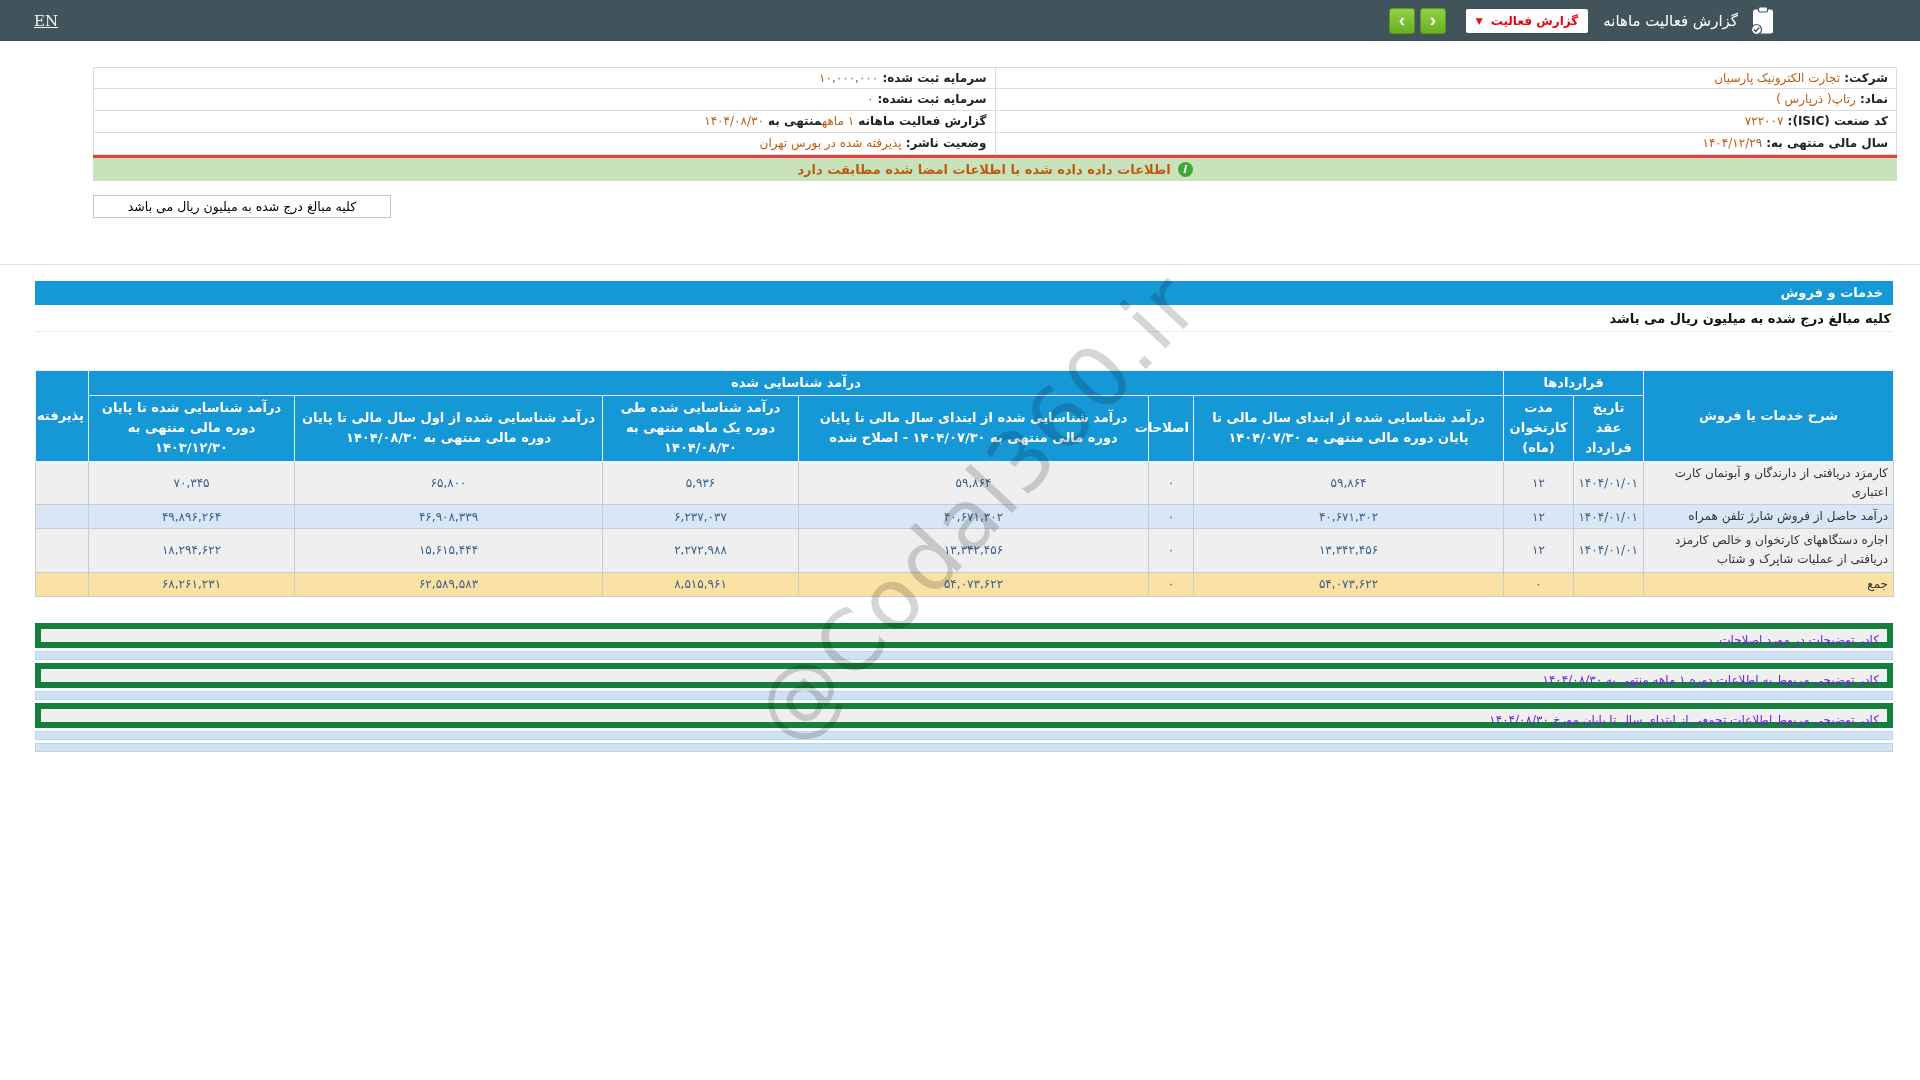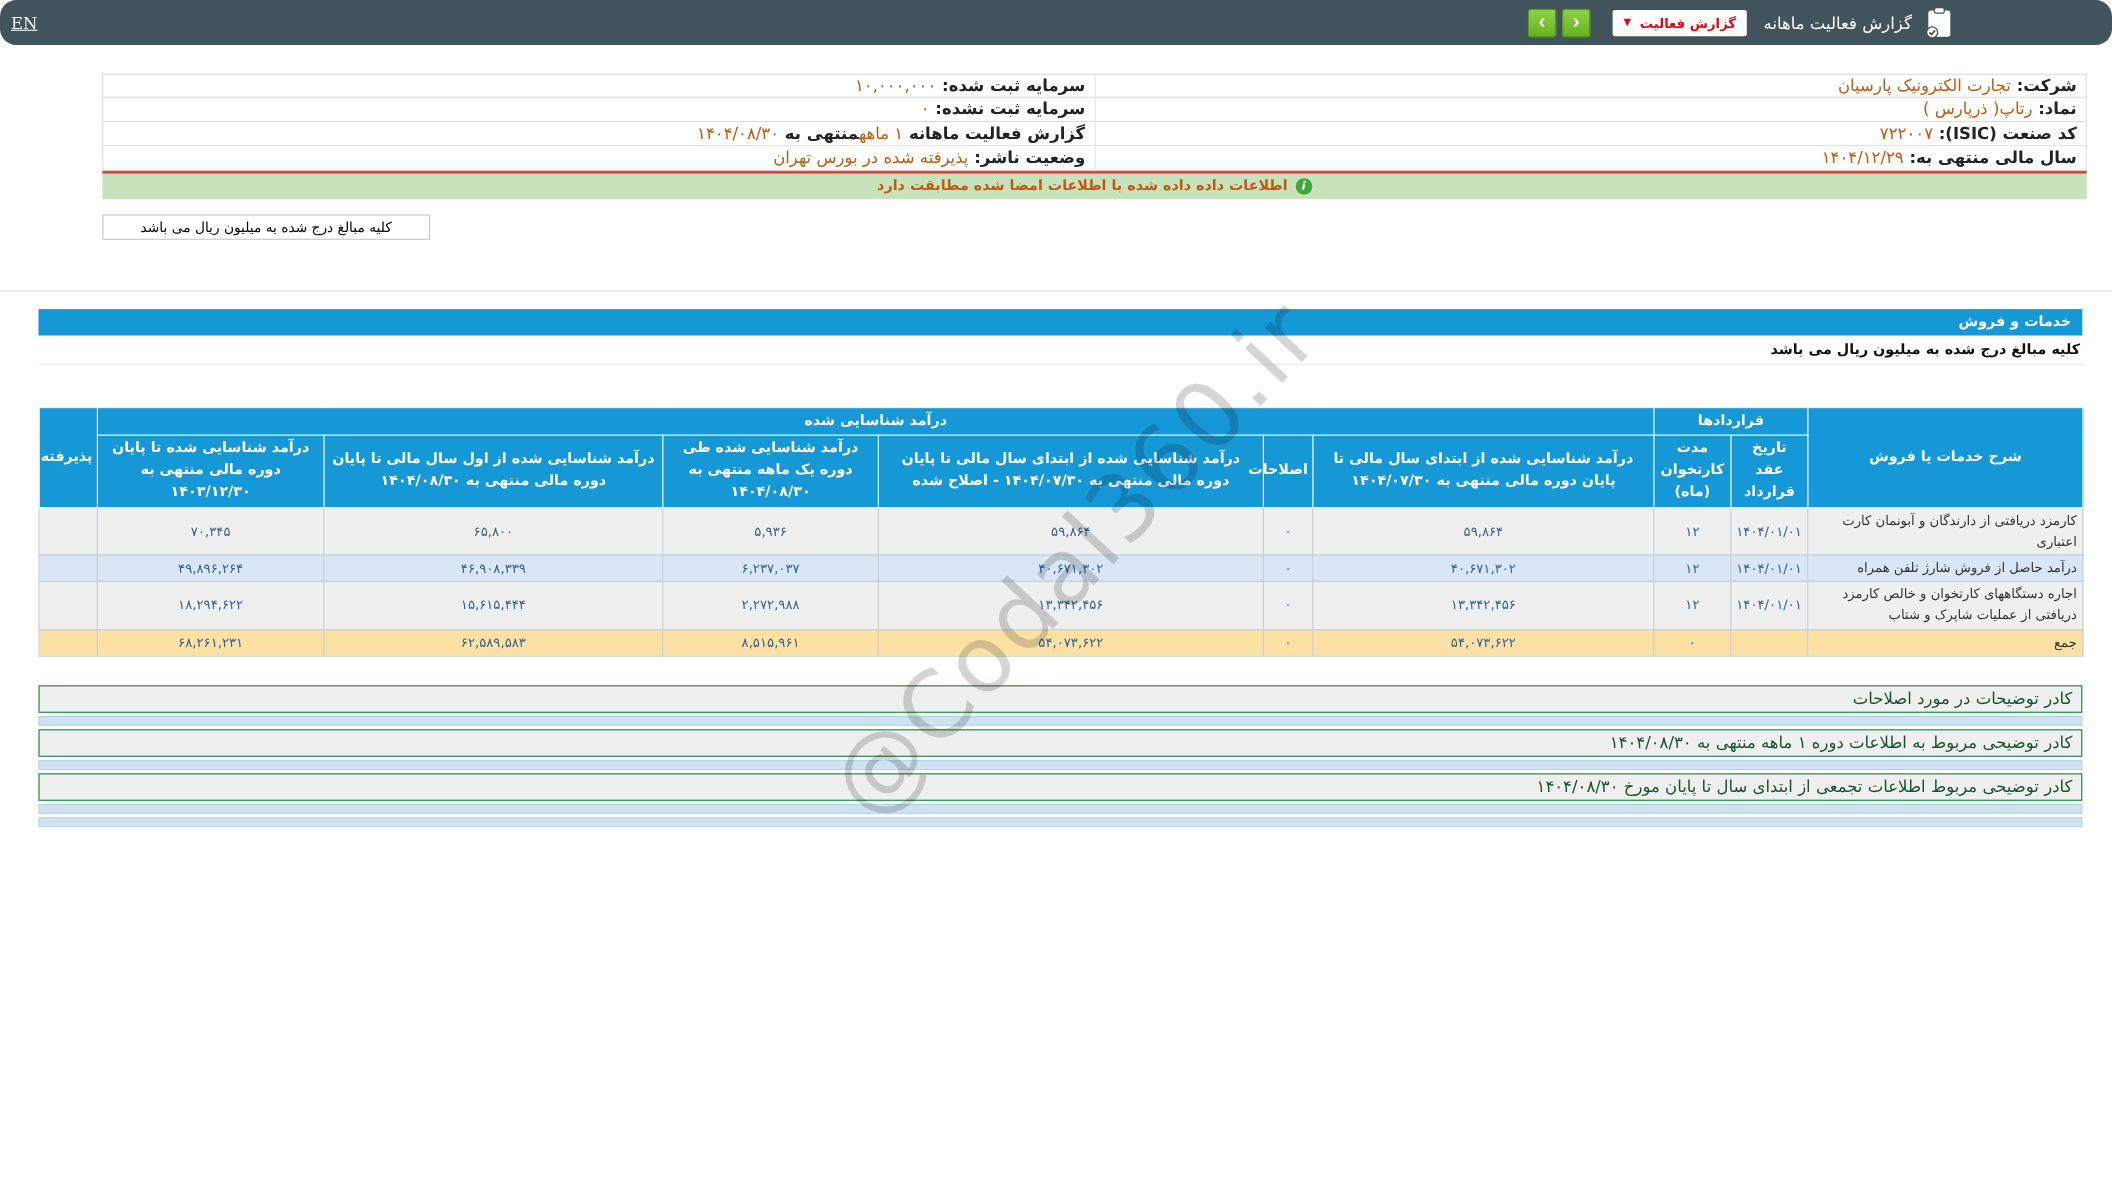--- a/index.html
+++ b/index.html
@@ -2,21 +2,21 @@
 <html><head>
 <meta charset="utf-8">
 <style>
   * { box-sizing: border-box; margin: 0; padding: 0; }
   html,body { width:1920px; height:1080px; }
   body {
     font-family: "DejaVu Sans", sans-serif;
     background:#fff; color:#222; overflow:hidden; position:relative;
   }
   
-  .topbar { height:41px; background:#41545c; display:flex; align-items:center; padding-left:10px;border-radius:15px; }
+  .topbar { height:41px; background:#41545c; display:flex; align-items:center; padding-left:34px; }
   .en-link { color:#f4f6f6; font-family:"DejaVu Serif", serif; font-size:15px; text-decoration:underline; cursor:pointer; }
   .topbar-right { margin-left:auto; display:flex; align-items:center; padding-right:145px; }
   .nav-btn {
     width:26px; height:26px; margin-left:5px;
     background:linear-gradient(#8fd24a,#68b11e); border:1px solid #579a17; border-radius:3px;
     color:#fff; font-weight:bold; font-size:19px; line-height:1;
     display:flex; align-items:center; justify-content:center; cursor:pointer; padding-bottom:3px;
   }
   .report-dropdown {
     margin:0 15px 0 20px; background:#fff; border-radius:2px; height:24px;
@@ -24,21 +24,21 @@
     color:#e30613; font-size:12px; font-weight:bold; cursor:pointer; white-space:nowrap;
   }
   .report-dropdown .caret { font-size:9px; color:#e30613; }
   .topbar-title { color:#fff; font-size:15px; white-space:nowrap; direction:rtl; }
   .clipboard { margin-left:12px; display:flex; align-items:center; cursor:pointer; }
   
   .company { margin:26px 23px 0 93px; }
   .info-row { display:flex; direction:rtl; }
   .info-cell {
     flex:1; background:#fff; border:1px solid #dcdcdc; height:22px; line-height:20px;
-    padding:0 8px; font-size:15px; white-space:nowrap; overflow:hidden;
+    padding:0 8px; font-size:12px; white-space:nowrap; overflow:hidden;
   }
   .info-row + .info-row .info-cell { border-top:none; }
   .info-cell + .info-cell { border-right:none; }
   .info-cell .label { font-weight:bold; color:#222; }
   .info-cell .value { color:#c05a11; }
   .red-line { height:3px; background:#e0433e; }
   .banner {
     background:#c8e3bb; height:23px; display:flex; align-items:center; justify-content:center;
     direction:rtl; gap:7px; color:#c05a11; font-size:13px; font-weight:bold;
   }
@@ -75,22 +75,22 @@
     border:1px solid #c3cdd3; height:19px; text-align:center; color:#38618c;
     padding:2px 5px; background:#efefef;
   }
   table.services td.desc { text-align:right; color:#333; line-height:1.6; }
   tr.alt td { background:#d8e6f6; }
   tr.total td { background:#fce1a4;margin-left:20px; }
   tr.total td.desc { color:#333; }
   
   .explanations { margin-top:26px; }
   .exp-bar {
-    height:25px; line-height:23px; background:#efefef; border:1px solid #15803d;
-    color:#14532d; font-size:15px; text-align:right; padding:0 8px; direction:rtl; white-space:nowrap;
+    height:25px; line-height:23px; background:#efefef; border:6px solid #15803d;
+    color:#6d28d9; font-size:12px; text-align:right; padding:0 8px; direction:rtl; white-space:nowrap;
   }
   .exp-strip { height:9px; background:#cfe3f3; border:1px solid #bad4e9; margin:3px 0; }
   
   .watermark {
     position:absolute; left:977px; top:508px;
     transform:translate(-50%,-50%) rotate(-47deg);
     font-size:84px; letter-spacing:3px; white-space:nowrap;
     color:rgba(115,115,115,0.30); mix-blend-mode:multiply;
     pointer-events:none; z-index:50;
   }

